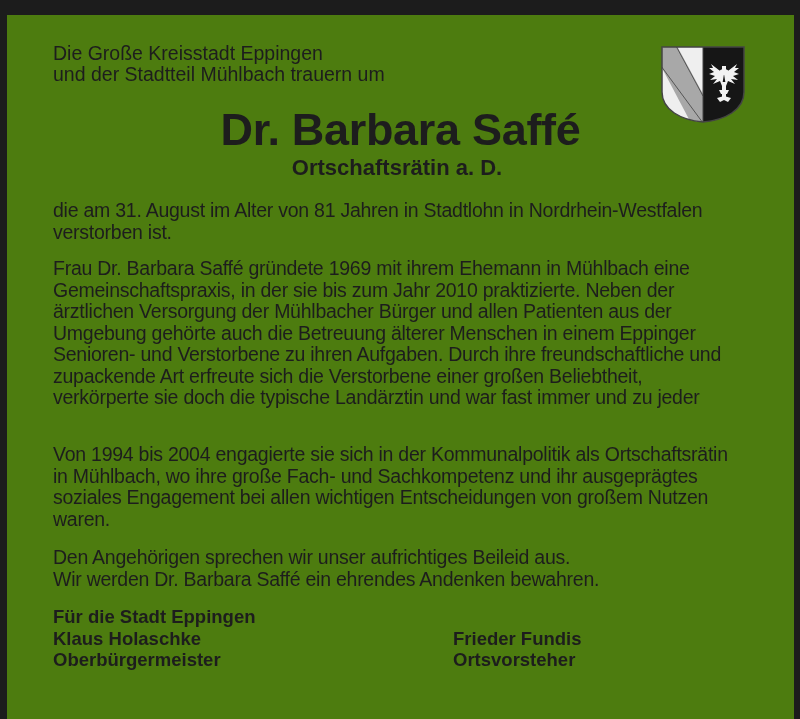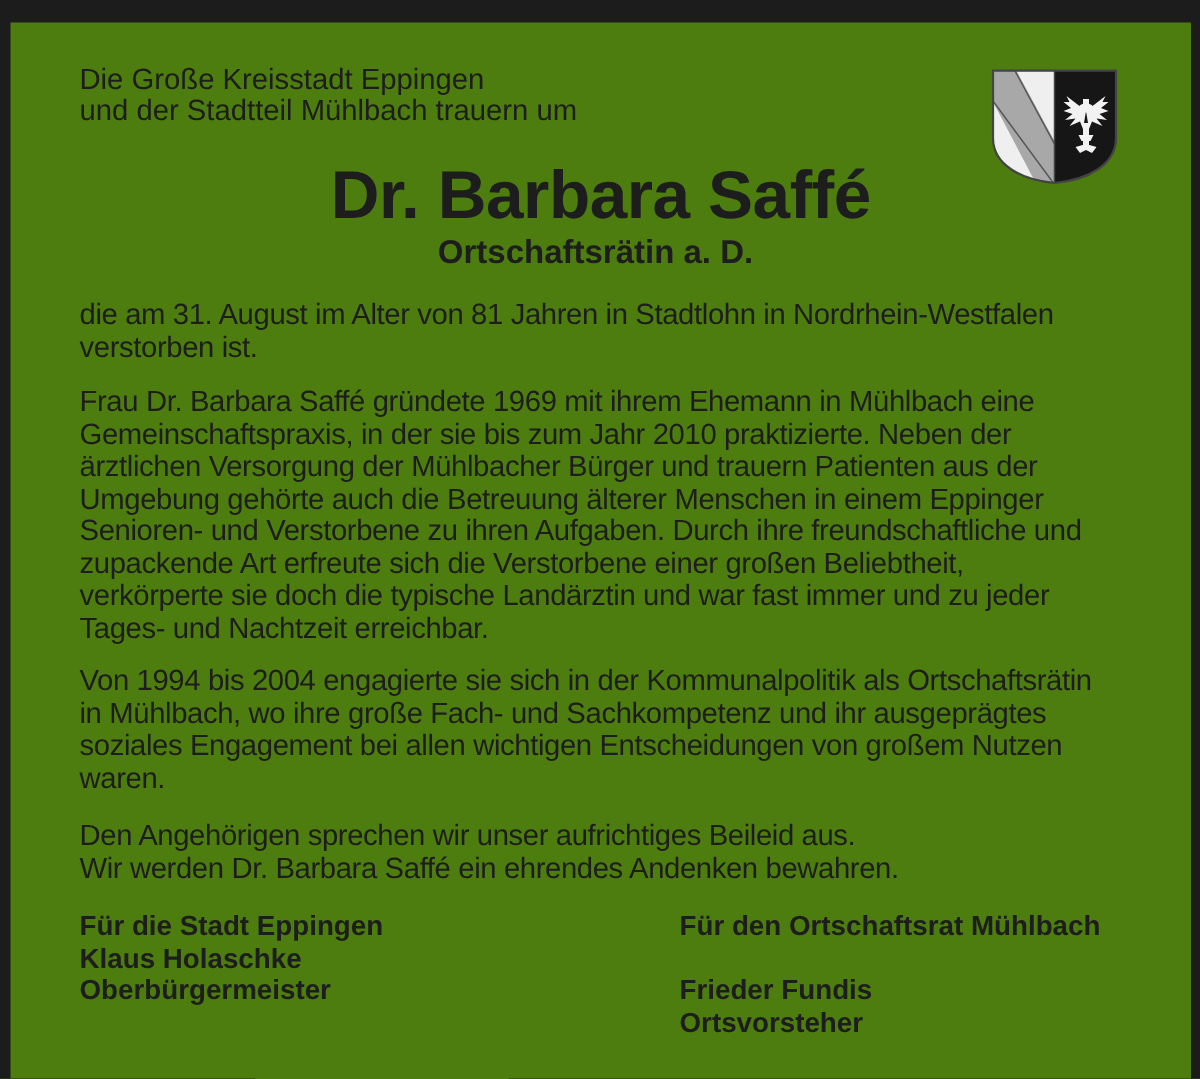--- a/index.html
+++ b/index.html
@@ -132,26 +132,25 @@
   <div class="abs role">Ortschaftsrätin a. D.</div>
 
   <div class="abs para p1">
     <span class="line" style="display: block;">die am 31. August im Alter von 81 Jahren in Stadtlohn in Nordrhein-Westfalen</span>
     <span class="line" style="display: block;">verstorben ist.</span>
   </div>
 
   <div class="abs para p2">
     <span class="line" style="display: block;">Frau Dr. Barbara Saffé gründete 1969 mit ihrem Ehemann in Mühlbach eine</span>
     <span class="line" style="display: block;">Gemeinschaftspraxis, in der sie bis zum Jahr 2010 praktizierte. Neben der</span>
-    <span class="line" style="display: block;">ärztlichen Versorgung der Mühlbacher Bürger und trauern Patienten aus der</span>
+    <span class="line" style="display: block;">ärztlichen Versorgung der Mühlbacher Bürger und allen Patienten aus der</span>
     <span class="line" style="display: block;">Umgebung gehörte auch die Betreuung älterer Menschen in einem Eppinger</span>
     <span class="line" style="display: block;">Senioren- und Verstorbene zu ihren Aufgaben. Durch ihre freundschaftliche und</span>
     <span class="line" style="display: block;">zupackende Art erfreute sich die Verstorbene einer großen Beliebtheit,</span>
     <span class="line" style="display: block;">verkörperte sie doch die typische Landärztin und war fast immer und zu jeder</span>
-    <span class="line" style="display: block;">Tages- und Nachtzeit erreichbar.</span>
   </div>
 
   <div class="abs para p3">
     <span class="line" style="display: block;">Von 1994 bis 2004 engagierte sie sich in der Kommunalpolitik als Ortschaftsrätin</span>
     <span class="line" style="display: block;">in Mühlbach, wo ihre große Fach- und Sachkompetenz und ihr ausgeprägtes</span>
     <span class="line" style="display: block;">soziales Engagement bei allen wichtigen Entscheidungen von großem Nutzen</span>
     <span class="line" style="display: block;">waren.</span>
   </div>
 
   <div class="abs para p4">
@@ -159,19 +158,18 @@
     <span class="line" style="display: block;">Wir werden Dr. Barbara Saffé ein ehrendes Andenken bewahren.</span>
   </div>
 
   <div class="abs sig sig-left">
     <span class="line">Für die Stadt Eppingen</span>
     <span class="line">Klaus Holaschke</span>
     <span class="line">Oberbürgermeister</span>
   </div>
 
   <div class="abs sig sig-right">
-    <span class="line">Für den Ortschaftsrat Mühlbach</span>
     <span class="line"></span>
     <span class="line">Frieder Fundis</span>
     <span class="line">Ortsvorsteher</span>
   </div>
 
 </div>
 
 </body></html>

